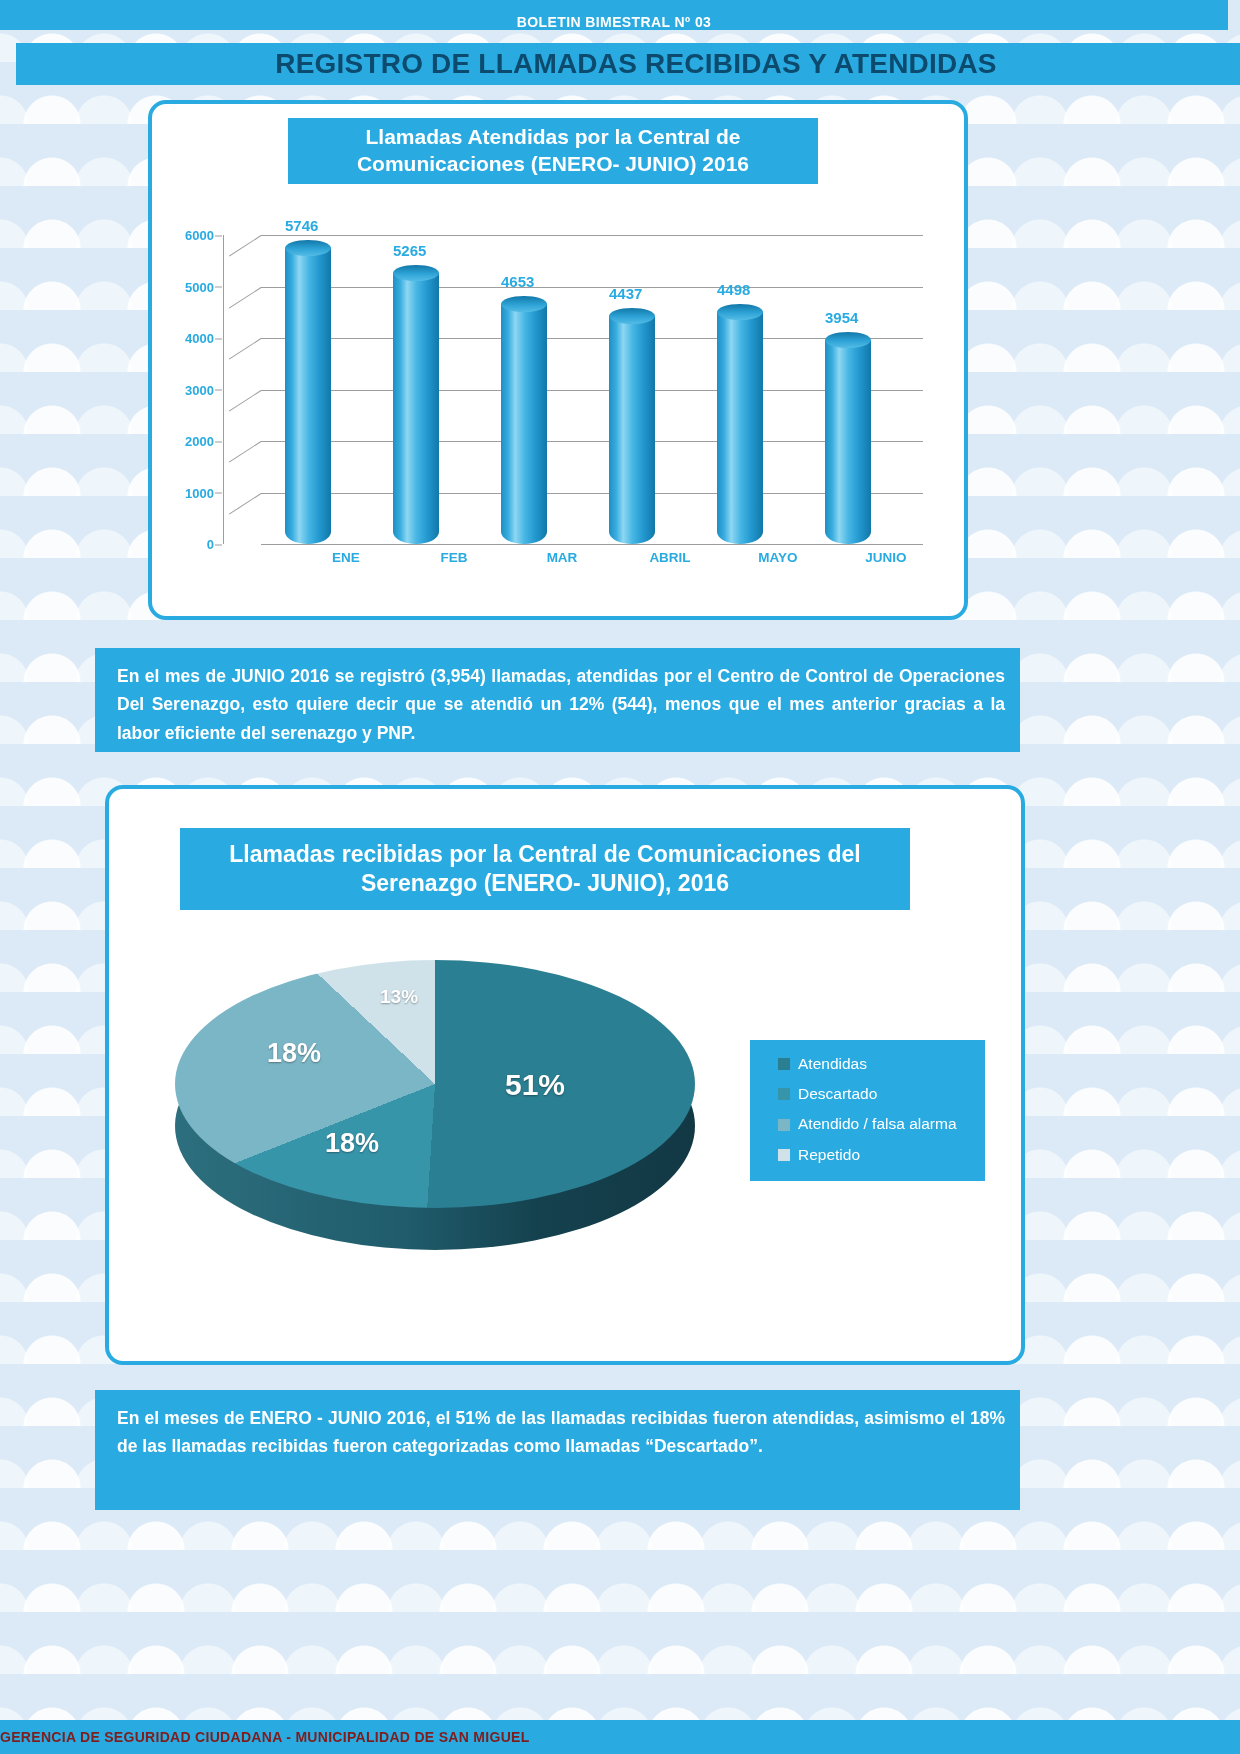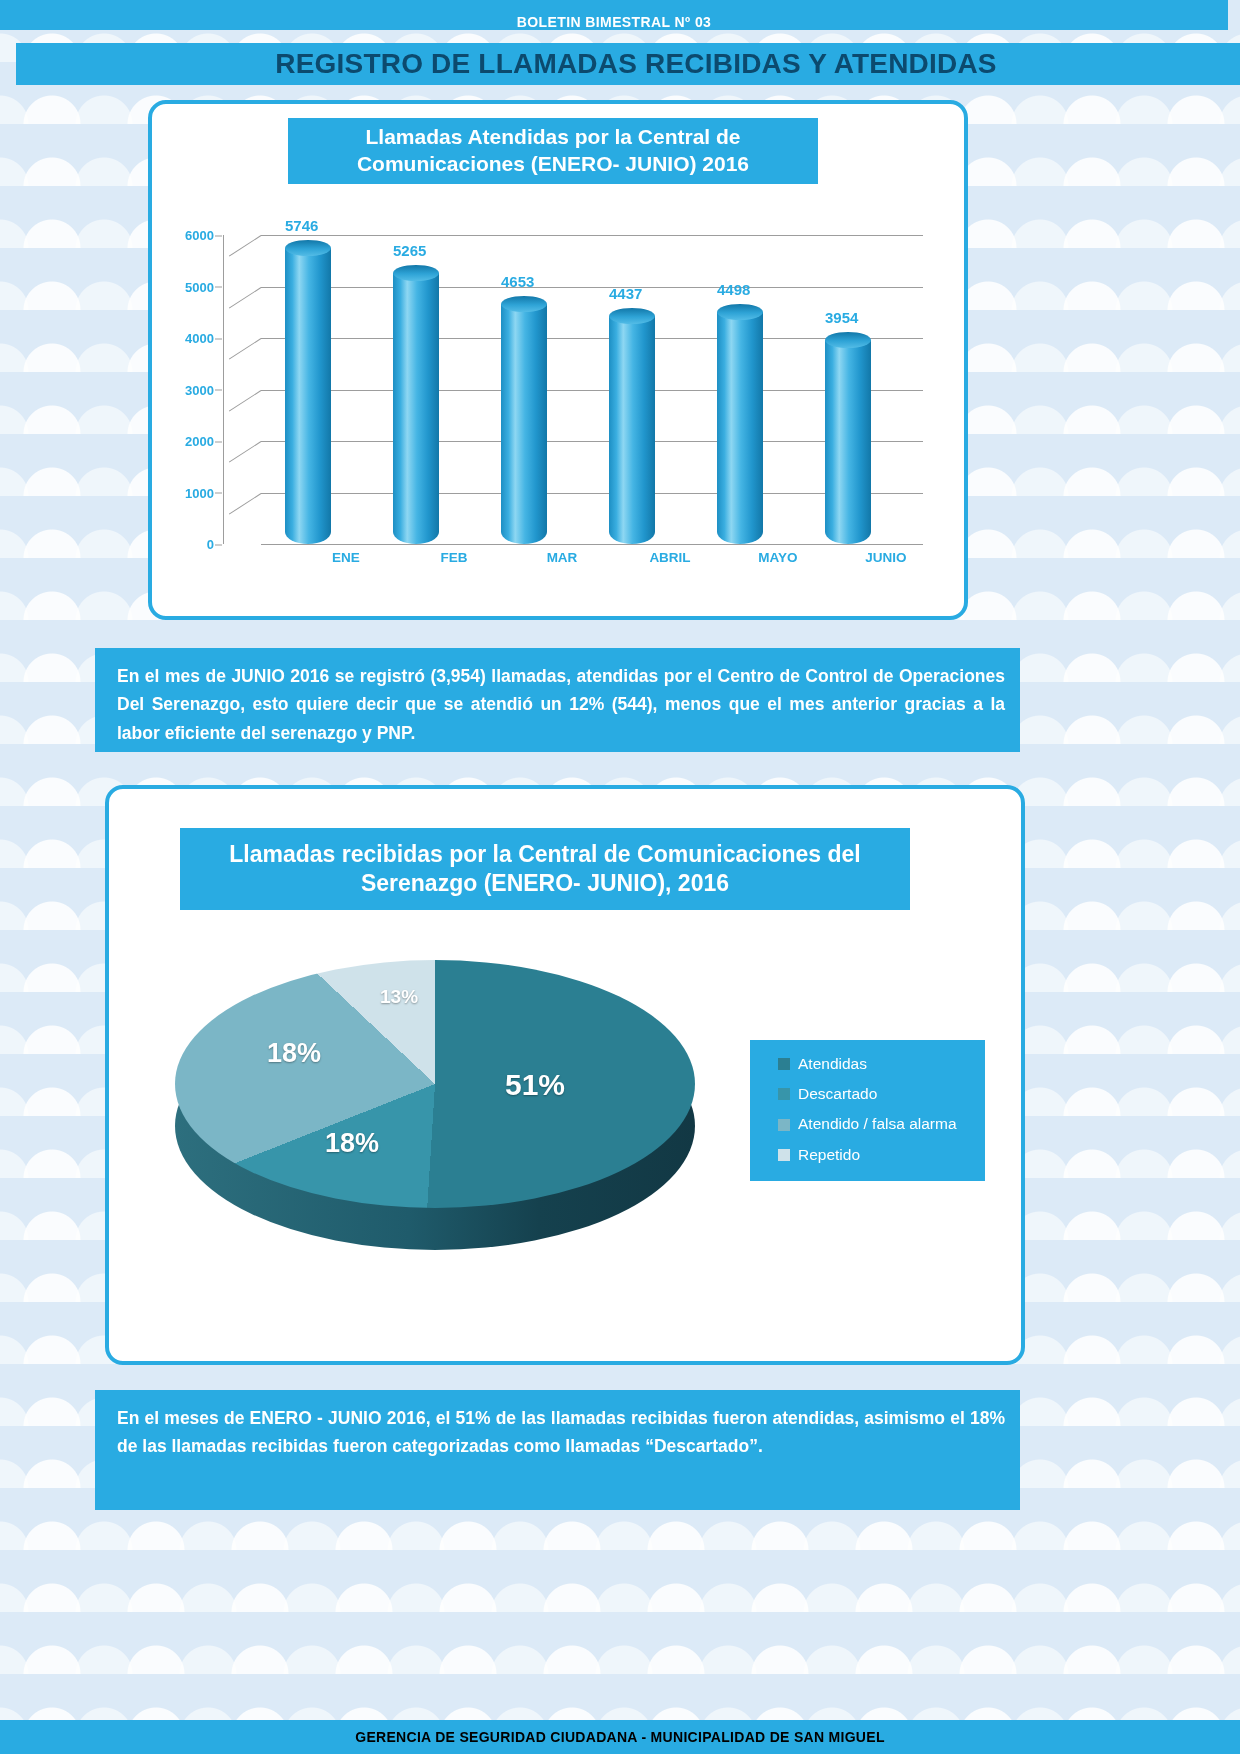--- a/index.html
+++ b/index.html
@@ -34,22 +34,22 @@
     font-size:14px; font-weight:bold; letter-spacing:.4px;
   }
   .titlebar {
     position:absolute; left:0; top:43px; width:1240px; height:42px;
     background:#29ABE2; color:#0c4a6e;
     display:flex; align-items:center; justify-content:center;
     font-size:28px; font-weight:bold; letter-spacing:.2px;margin-left:16px;
   }
   .footerbar {
     position:absolute; left:0; bottom:0; width:1240px; height:34px;
-    background:#29ABE2; color:#000000;
-    display:flex; align-items:center; justify-content:center;
+    background:#29ABE2; color:#7f1d1d;
+    display:flex; align-items:center; 
     font-size:14px; font-weight:bold; letter-spacing:.3px;
   }
 
   
   .card {
     position:absolute; background:#fff;
     border:4px solid #29ABE2; border-radius:18px;
   }
   #bar-card  { left:148px; top:100px;  width:820px; height:520px; }
   #pie-card  { left:105px; top:785px;  width:920px; height:580px; }

